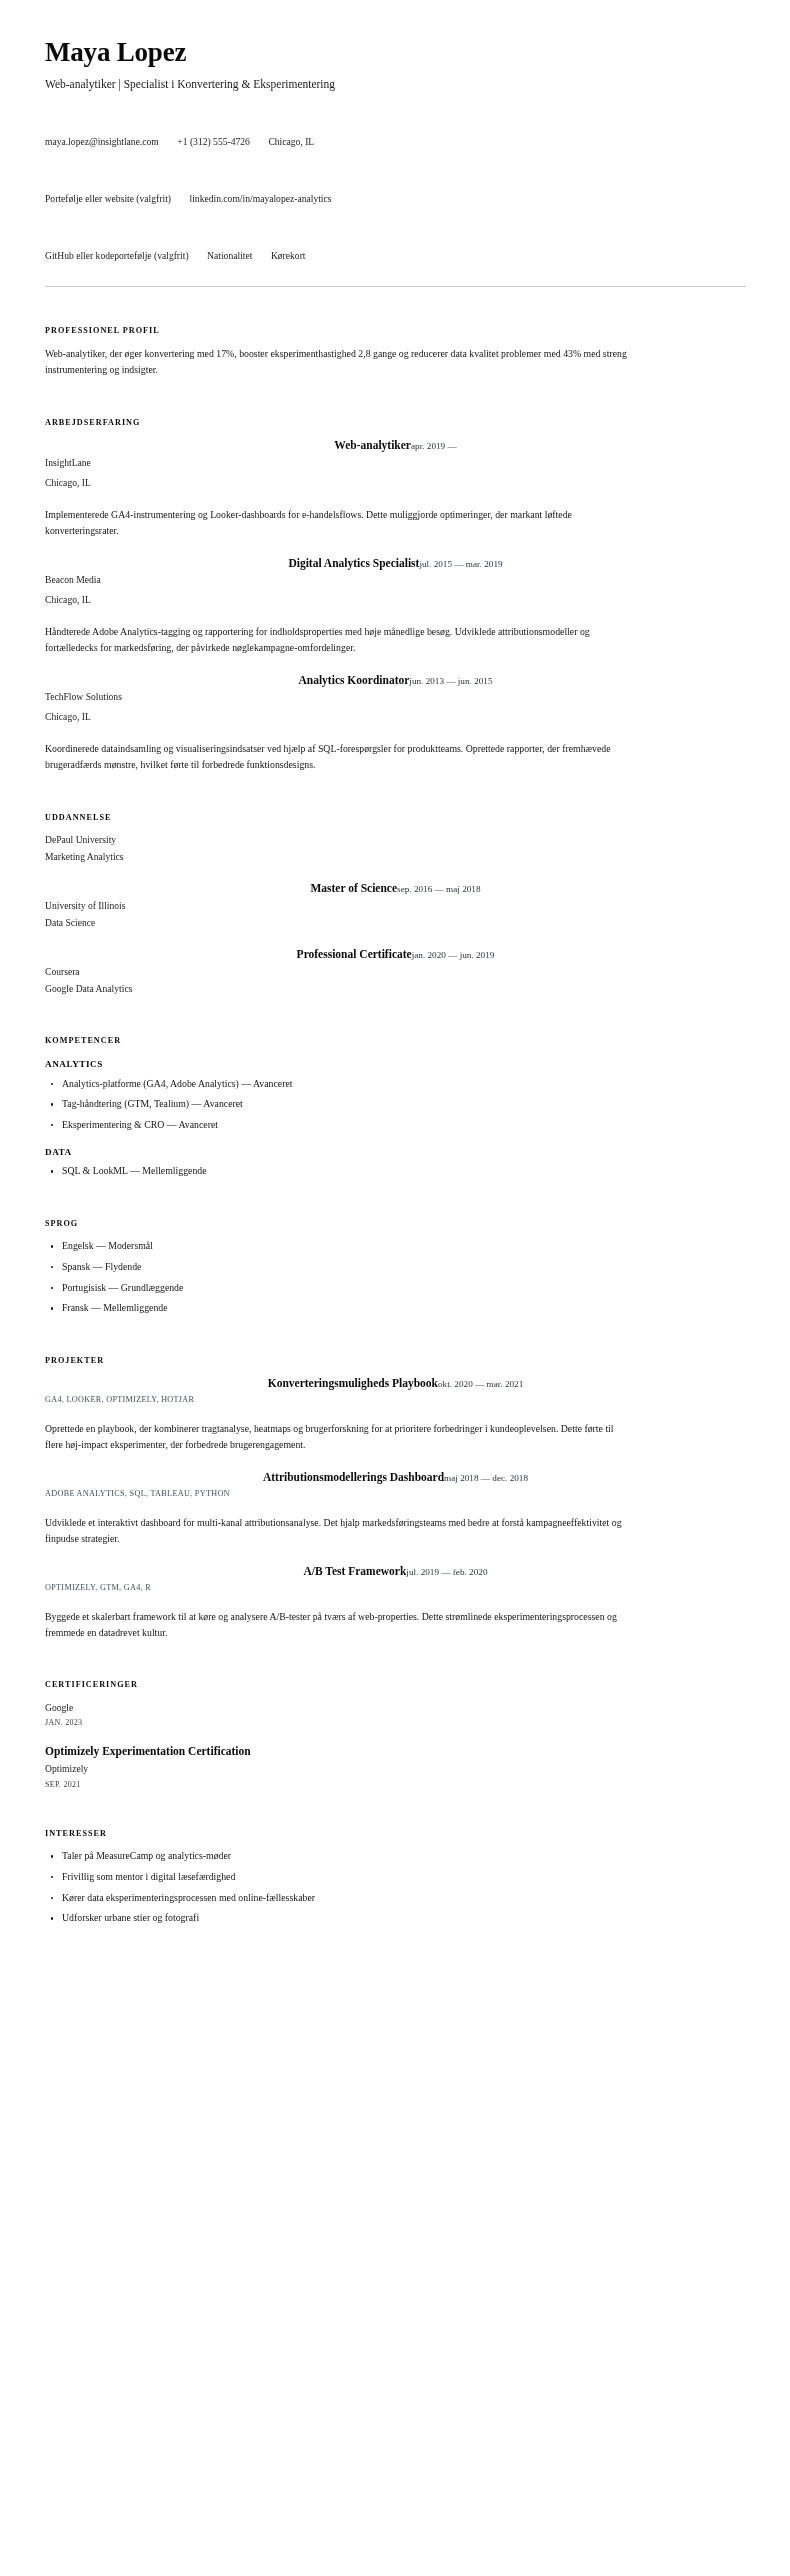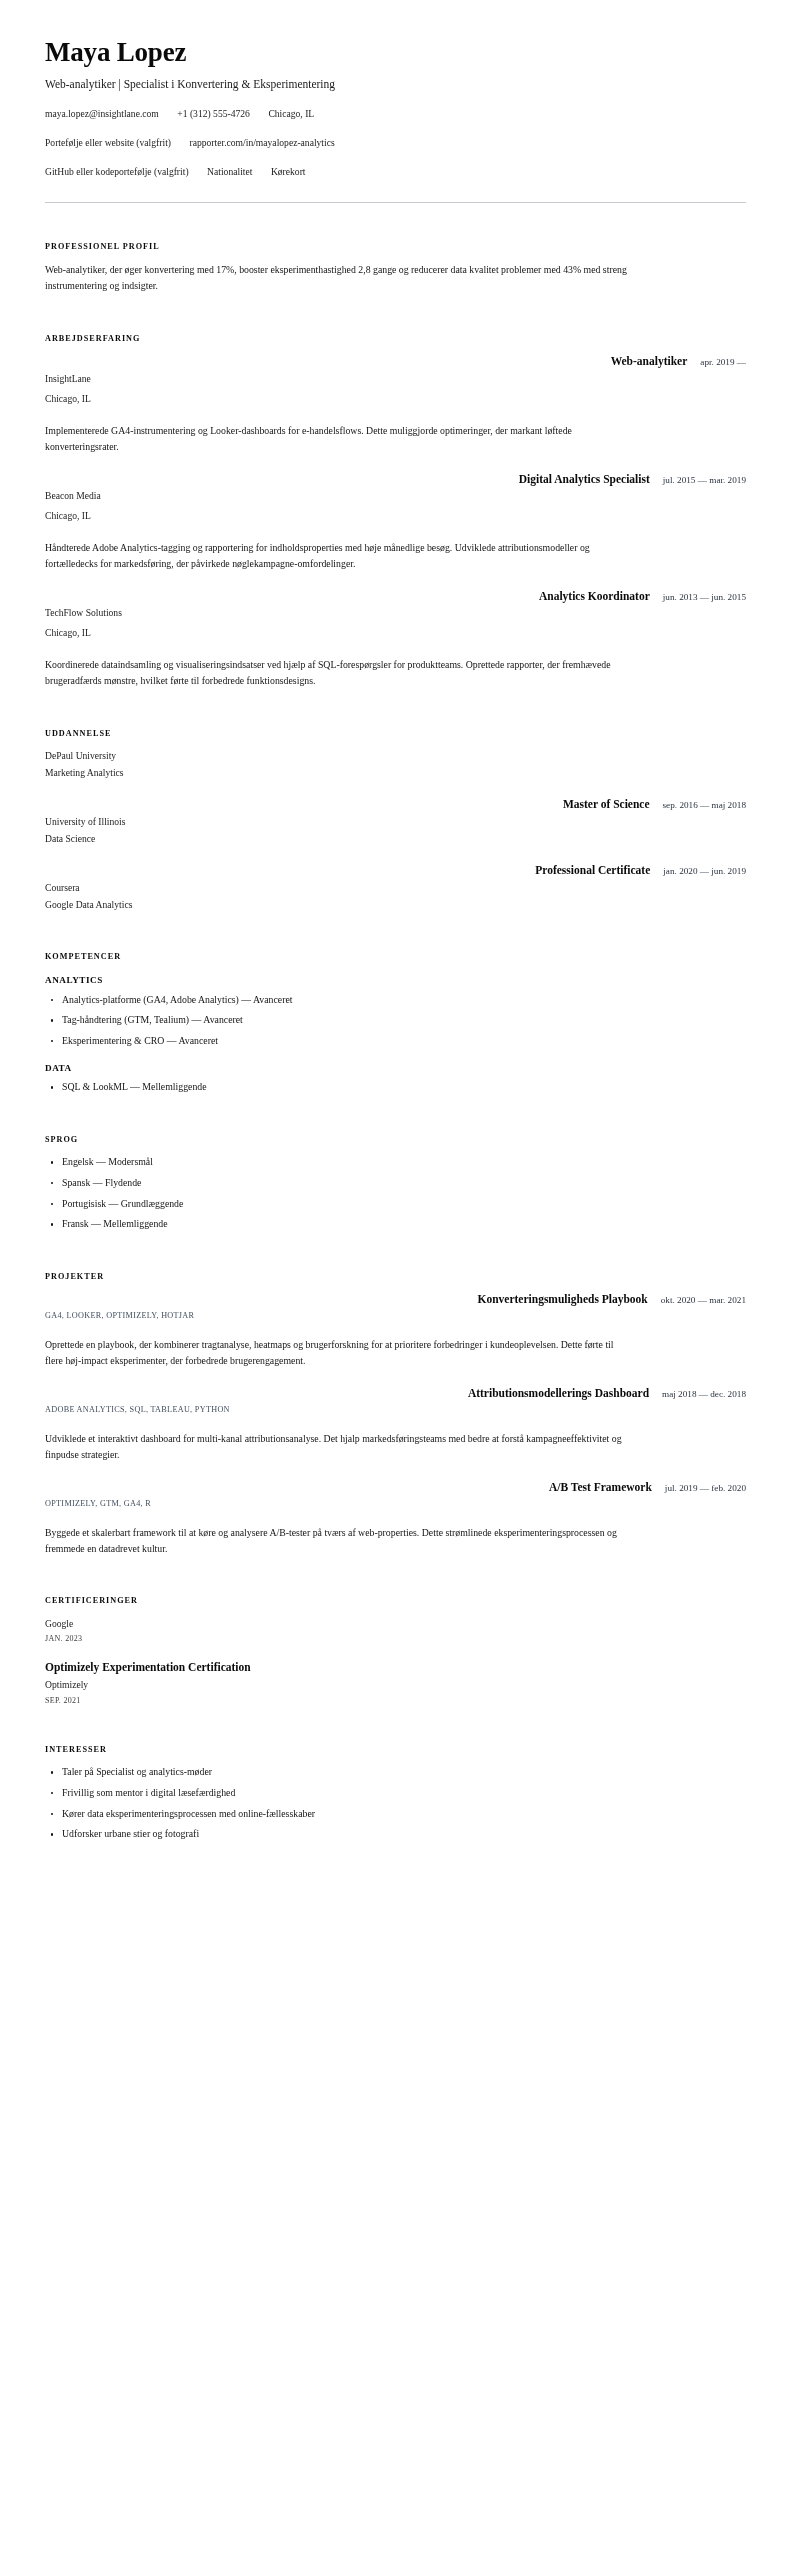--- a/index.html
+++ b/index.html
@@ -31,21 +31,21 @@
   }
   .contact-row {
     display: flex;
     flex-wrap: wrap;
     align-items: baseline;
     font-size: 9.6px;
     color: #1c1c1c;
     margin-top: 14.5px;
     line-height: 1.5;
   }
-  .contact-row .cell { margin-right: 18.5px; white-space: nowrap; }
+  .contact-row .cell { margin-right: 18.5px; white-space: nowrap; margin-top: 28px; }
   .contact-row .cell:last-child { margin-right: 0; }
 
   .rule {
     height: 0.7px;
     background: #c9c9cf;
     margin-top: 22.4px;
   }
 
   
   .section { margin-top: 40px; }
@@ -56,23 +56,22 @@
     text-transform: uppercase;
     color: #0a0a0a;
     margin-bottom: 11.2px;
   }
 
   
   .entry { margin-bottom: 17px; }
   .entry:last-child { margin-bottom: 0; }
   .entry-head {
     display: flex;
-    justify-content: flex-end;
+    justify-content: center;
     align-items: baseline;
-    gap: 13px;
   }
   .entry-title {
     font-size: 11.5px;
     font-weight: 700;
     color: #0a0a0a;
     line-height: 1.25;
   }
   .entry-date {
     font-size: 9.2px;
     color: #2b3440;
@@ -158,21 +157,21 @@
   <div class="headline">Web-analytiker | Specialist i Konvertering &amp; Eksperimentering</div>
 
   <div class="contact-row">
     <span class="cell">maya.lopez@insightlane.com</span>
     <span class="cell">+1 (312) 555-4726</span>
     <span class="cell">Chicago, IL</span>
   </div>
 
   <div class="contact-row">
     <span class="cell">Portefølje eller website (valgfrit)</span>
-    <span class="cell">rapporter.com/in/mayalopez-analytics</span>
+    <span class="cell">linkedin.com/in/mayalopez-analytics</span>
   </div>
 
   <div class="contact-row">
     <span class="cell">GitHub eller kodeportefølje (valgfrit)</span>
     <span class="cell">Nationalitet</span>
     <span class="cell">Kørekort</span>
   </div>
 
   <div class="rule"></div>
 </header>
@@ -315,19 +314,19 @@
   <div class="entry">
     <div class="entry-title">Optimizely Experimentation Certification</div>
     <div class="entry-sub">Optimizely</div>
     <div class="entry-meta">SEP. 2021</div>
   </div>
 </section>
 
 <section class="section">
   <div class="section-title">INTERESSER</div>
   <ul class="bullets">
-    <li>Taler på Specialist og analytics-møder</li>
+    <li>Taler på MeasureCamp og analytics-møder</li>
     <li>Frivillig som mentor i digital læsefærdighed</li>
     <li>Kører data eksperimenteringsprocessen med online-fællesskaber</li>
     <li>Udforsker urbane stier og fotografi</li>
   </ul>
 </section>
 
 
 </body></html>

